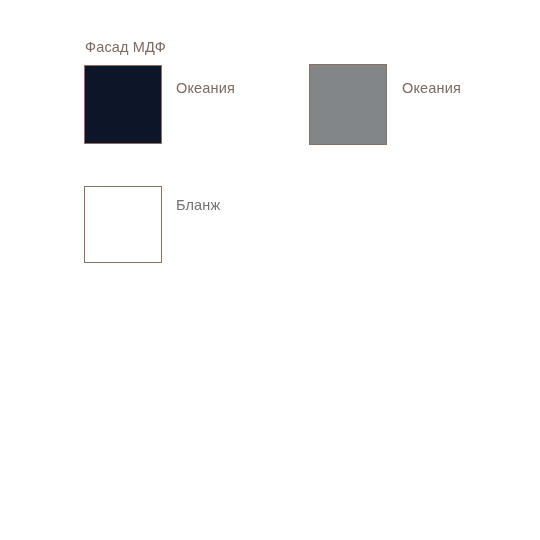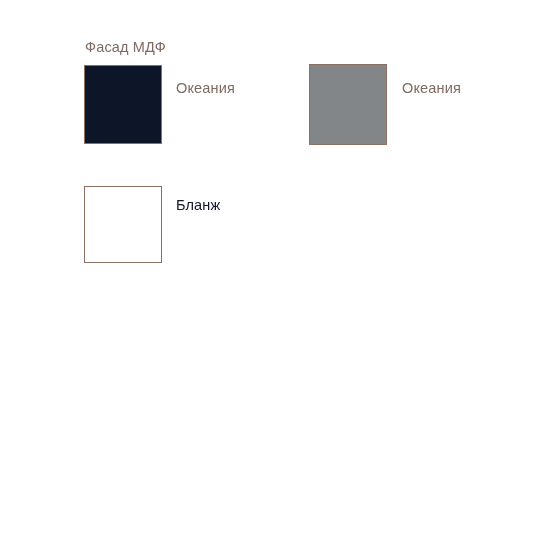--- a/index.html
+++ b/index.html
@@ -80,16 +80,16 @@
     <div class="swatch-label" style="color: rgb(125, 106, 96);">Океания</div>
   </div>
 
   <div class="swatch-item" id="item-anthracite">
     <div class="swatch-chip" style="background: rgb(130, 134, 137); border-color: rgb(139, 111, 96);"></div>
     <div class="swatch-label" style="color: rgb(125, 106, 96);">Океания</div>
   </div>
 
   <div class="swatch-item" id="item-blanzh">
     <div class="swatch-chip" style="background: rgb(255, 255, 255); border-color: rgb(139, 111, 96);"></div>
-    <div class="swatch-label" style="color: #0f172a;">Бланж</div>
+    <div class="swatch-label" style="color: #737373;">Бланж</div>
   </div>
 
 </div>
 
 </body></html>

